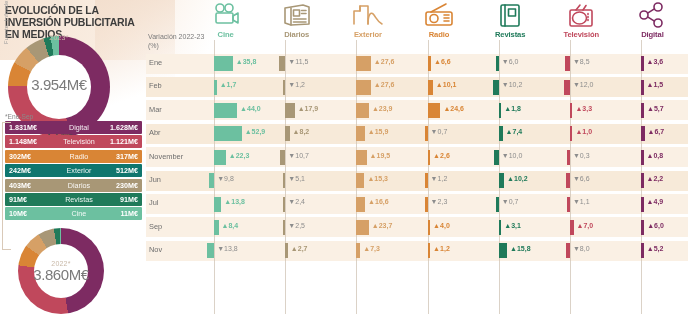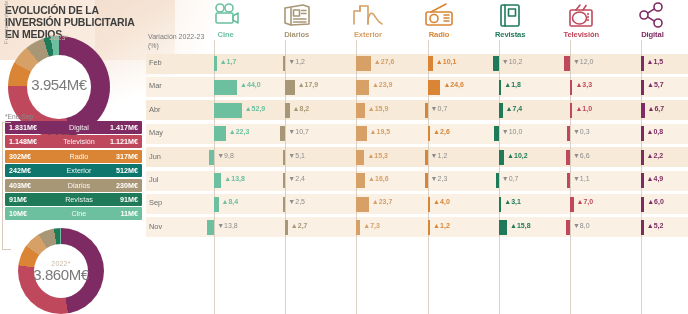--- a/index.html
+++ b/index.html
@@ -124,21 +124,21 @@
 
   <div class="asterisk">*Ene-Sep</div>
 
   <div class="bracket"></div>
   <div class="stick"></div>
 
   <div class="legend" id="legend-list">
       <div class="legend-row" style="background: rgb(125, 43, 98);">
         <span class="lg-left">1.831M€</span>
         <span class="lg-mid">Digital</span>
-        <span class="lg-right">1.417M€</span>
+        <span class="lg-right">1.628M€</span>
       </div>
       <div class="legend-row" style="background: rgb(192, 72, 92);">
         <span class="lg-left">1.148M€</span>
         <span class="lg-mid">Televisión</span>
         <span class="lg-right">1.121M€</span>
       </div>
       <div class="legend-row" style="background: rgb(217, 133, 53);">
         <span class="lg-left">302M€</span>
         <span class="lg-mid">Radio</span>
         <span class="lg-right">317M€</span>
@@ -218,20 +218,38 @@
       <div class="head-icon" style="left: 489.429px;"><svg viewBox="0 0 34 26" width="34" height="26">
           <circle cx="23" cy="5" r="4" stroke="#7d2b62" fill="none" stroke-width="1.6" stroke-linejoin="round" stroke-linecap="round"></circle>
           <circle cx="23" cy="21" r="4" stroke="#7d2b62" fill="none" stroke-width="1.6" stroke-linejoin="round" stroke-linecap="round"></circle>
           <circle cx="9" cy="13" r="4" stroke="#7d2b62" fill="none" stroke-width="1.6" stroke-linejoin="round" stroke-linecap="round"></circle>
           <path d="M12.6 11.2 L19.4 6.8 M12.6 14.8 L19.4 19.2" stroke="#7d2b62" fill="none" stroke-width="1.6" stroke-linejoin="round" stroke-linecap="round"></path>
         </svg></div>
       <div class="head-label" style="left: 471.429px; color: rgb(125, 43, 98);">Digital</div>
     </div>
   <div class="varlabel">Variación 2022-23 (%)</div>
   <div class="rows" id="chart-rows">
+      <div class="row">
+        <div class="band"></div>
+        <div class="rowlabel">Ene</div>
+        <div class="cellbar" style="background: rgb(108, 192, 160); width: 18.616px; left: 68.1886px;"></div>
+        <div class="cellval" style="color: rgb(108, 192, 160); left: 89.8046px;">▲35,8</div>
+        <div class="cellbar" style="background: rgb(168, 151, 118); width: 5.98px; left: 133.351px;"></div>
+        <div class="cellval neg" style="color: rgb(141, 141, 141); left: 142.331px;">▼11,5</div>
+        <div class="cellbar" style="background: rgb(214, 160, 102); width: 14.352px; left: 210.474px;"></div>
+        <div class="cellval" style="color: rgb(214, 160, 102); left: 227.826px;">▲27,6</div>
+        <div class="cellbar" style="background: rgb(217, 133, 53); width: 3.432px; left: 281.617px;"></div>
+        <div class="cellval" style="color: rgb(217, 133, 53); left: 288.049px;">▲6,6</div>
+        <div class="cellbar" style="background: rgb(31, 122, 90); width: 3.12px; left: 349.64px;"></div>
+        <div class="cellval neg" style="color: rgb(141, 141, 141); left: 355.76px;">▼6,0</div>
+        <div class="cellbar" style="background: rgb(192, 72, 92); width: 4.42px; left: 419.483px;"></div>
+        <div class="cellval neg" style="color: rgb(141, 141, 141); left: 426.903px;">▼8,5</div>
+        <div class="cellbar" style="background: rgb(125, 43, 98); width: 2.5px; left: 495.046px;"></div>
+        <div class="cellval" style="color: rgb(125, 43, 98); left: 500.546px;">▲3,6</div>
+      </div>
       <div class="row alt">
         <div class="band"></div>
         <div class="rowlabel">Feb</div>
         <div class="cellbar" style="background: rgb(108, 192, 160); width: 2.5px; left: 68.1886px;"></div>
         <div class="cellval" style="color: rgb(108, 192, 160); left: 73.6886px;">▲1,7</div>
         <div class="cellbar" style="background: rgb(168, 151, 118); width: 2.5px; left: 136.831px;"></div>
         <div class="cellval neg" style="color: rgb(141, 141, 141); left: 142.331px;">▼1,2</div>
         <div class="cellbar" style="background: rgb(214, 160, 102); width: 14.352px; left: 210.474px;"></div>
         <div class="cellval" style="color: rgb(214, 160, 102); left: 227.826px;">▲27,6</div>
         <div class="cellbar" style="background: rgb(217, 133, 53); width: 5.252px; left: 281.617px;"></div>
@@ -274,21 +292,21 @@
         <div class="cellval neg" style="color: rgb(141, 141, 141); left: 284.617px;">▼0,7</div>
         <div class="cellbar" style="background: rgb(31, 122, 90); width: 3.848px; left: 352.76px;"></div>
         <div class="cellval" style="color: rgb(31, 122, 90); left: 359.608px;">▲7,4</div>
         <div class="cellbar" style="background: rgb(192, 72, 92); width: 2.5px; left: 423.903px;"></div>
         <div class="cellval" style="color: rgb(192, 72, 92); left: 429.403px;">▲1,0</div>
         <div class="cellbar" style="background: rgb(125, 43, 98); width: 3.484px; left: 495.046px;"></div>
         <div class="cellval" style="color: rgb(125, 43, 98); left: 501.53px;">▲6,7</div>
       </div>
       <div class="row">
         <div class="band"></div>
-        <div class="rowlabel">May</div>
+        <div class="rowlabel">November</div>
         <div class="cellbar" style="background: rgb(108, 192, 160); width: 11.596px; left: 68.1886px;"></div>
         <div class="cellval" style="color: rgb(108, 192, 160); left: 82.7846px;">▲22,3</div>
         <div class="cellbar" style="background: rgb(168, 151, 118); width: 5.564px; left: 133.767px;"></div>
         <div class="cellval neg" style="color: rgb(141, 141, 141); left: 142.331px;">▼10,7</div>
         <div class="cellbar" style="background: rgb(214, 160, 102); width: 10.14px; left: 210.474px;"></div>
         <div class="cellval" style="color: rgb(214, 160, 102); left: 223.614px;">▲19,5</div>
         <div class="cellbar" style="background: rgb(217, 133, 53); width: 2.5px; left: 281.617px;"></div>
         <div class="cellval" style="color: rgb(217, 133, 53); left: 287.117px;">▲2,6</div>
         <div class="cellbar" style="background: rgb(31, 122, 90); width: 5.2px; left: 347.56px;"></div>
         <div class="cellval neg" style="color: rgb(141, 141, 141); left: 355.76px;">▼10,0</div>

